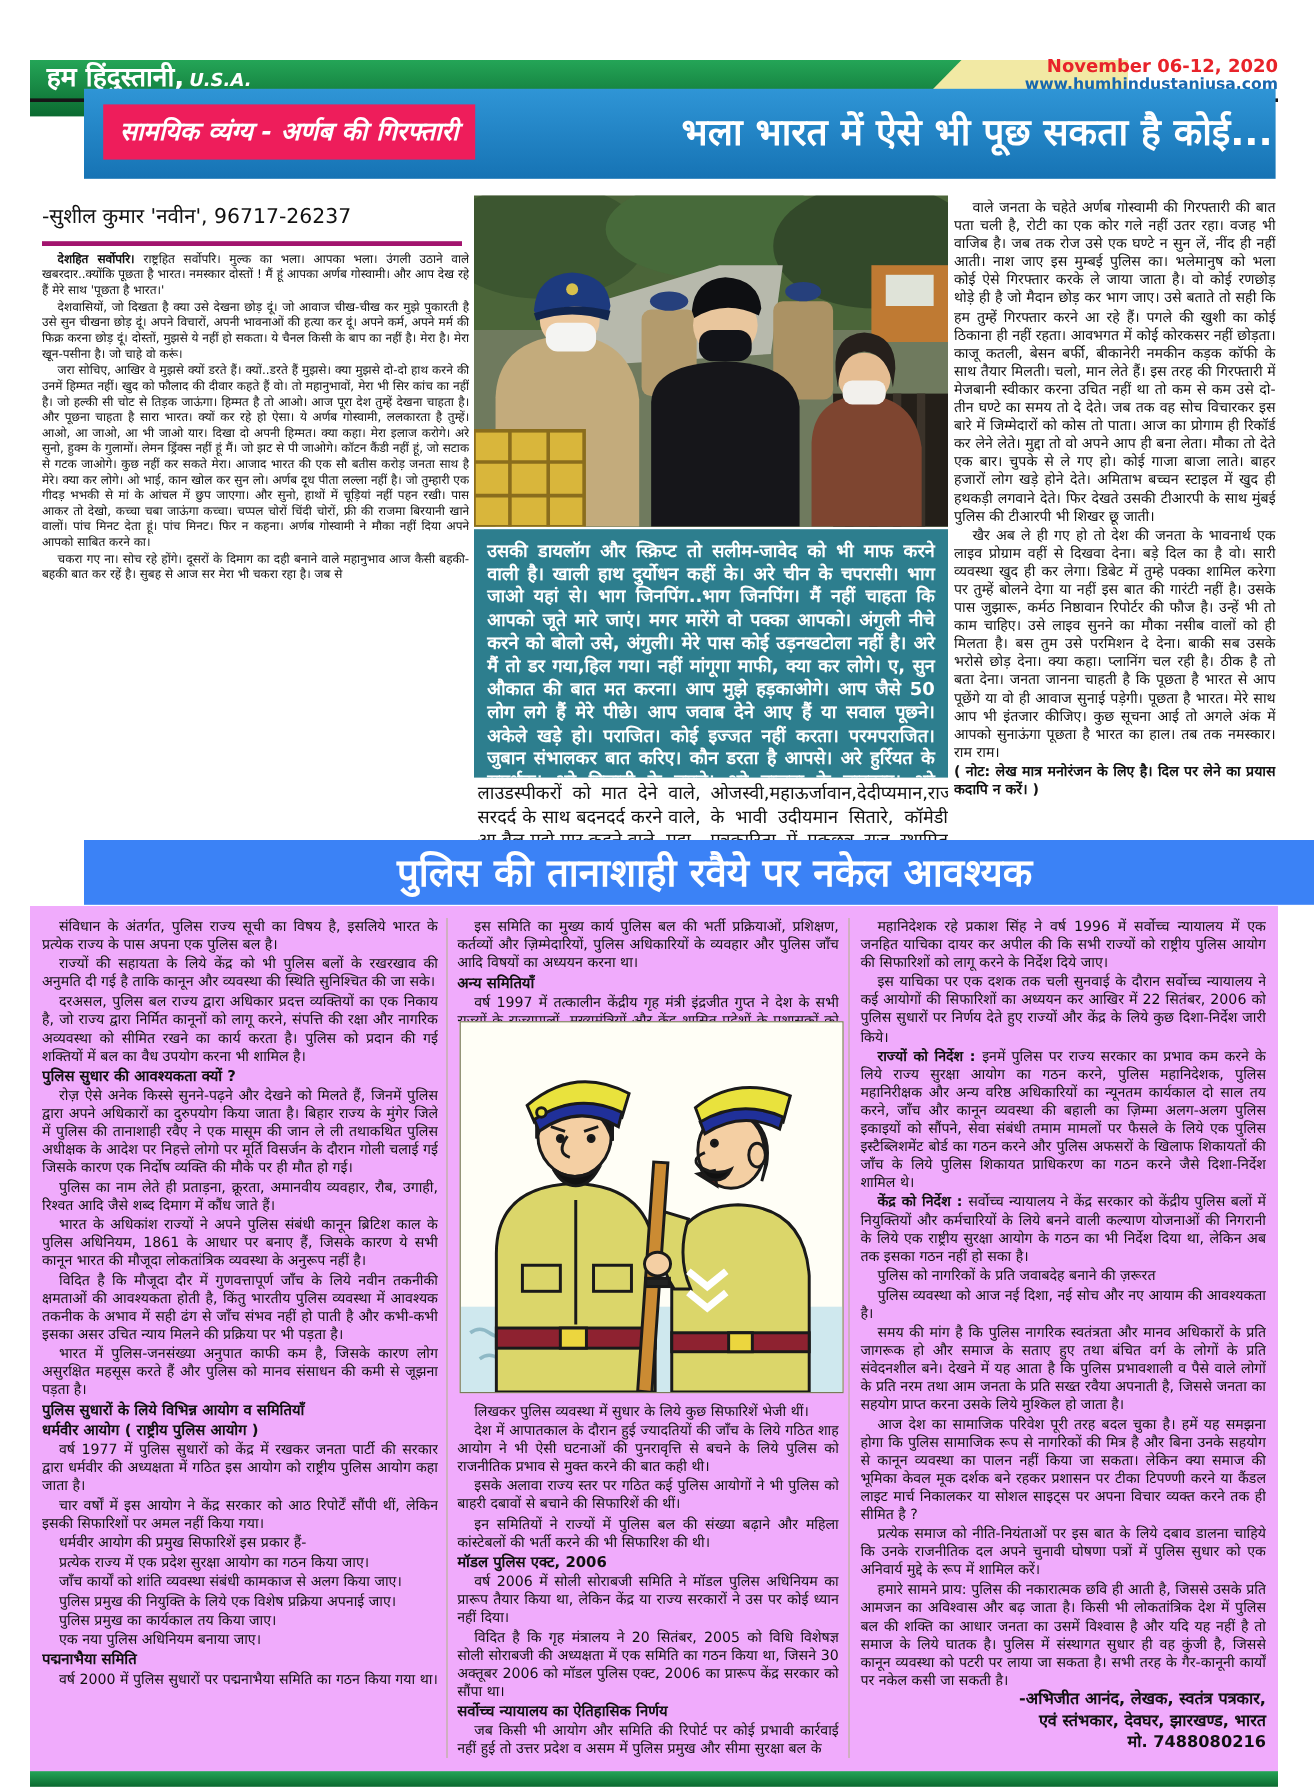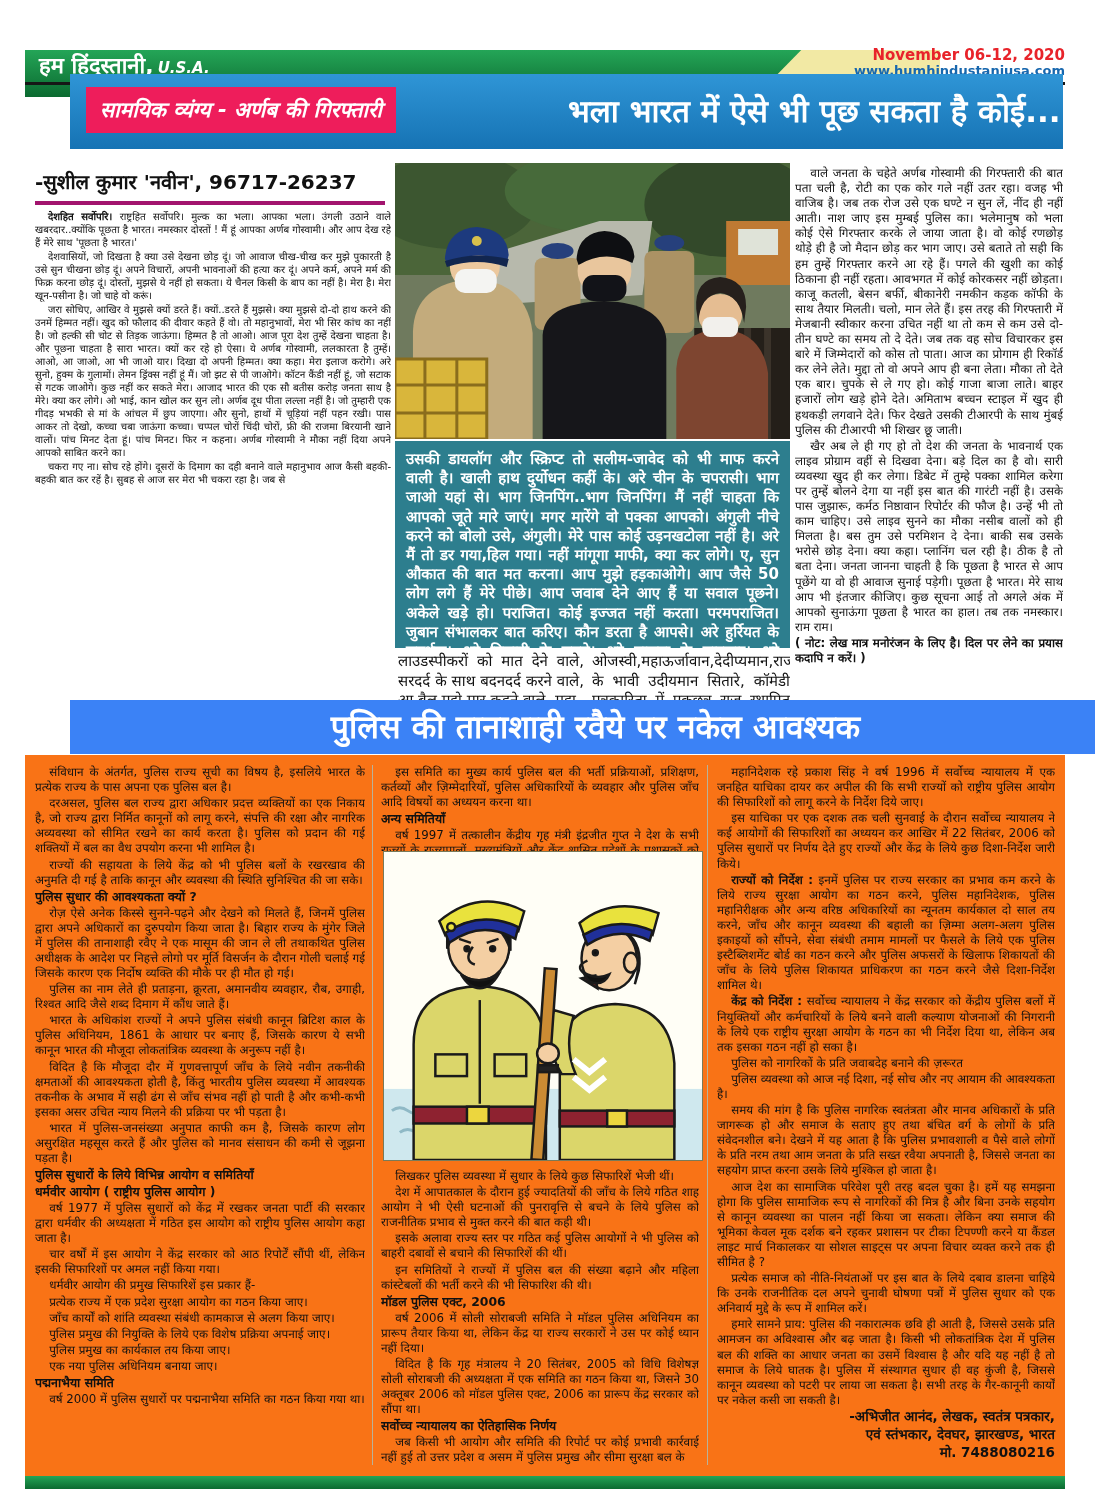--- a/index.html
+++ b/index.html
@@ -22,42 +22,42 @@
 
   
   .a1banner{position:absolute;left:70px;top:74px;width:993px;height:75px;
             background:linear-gradient(180deg,#2f95d6,#1673b4);}
   .kicker{position:absolute;left:16px;top:13px;height:46px;line-height:46px;padding:0 14px;
           background:#ee1d5b;color:#fff;font-weight:bold;font-style:italic;font-size:21px;white-space:nowrap;}
   .headline1{position:absolute;left:498px;top:0;height:75px;line-height:75px;color:#fff;
              font-weight:bold;font-size:31px;white-space:nowrap;}
 
   
-  .byline{position:absolute;left:35px;top:168px;width:356px;font-weight:bold;font-size:20px;}
+  .byline{position:absolute;left:35px;top:168px;width:356px;font-weight:normal;font-size:17px;}
   .byline-rule{position:absolute;left:35px;top:201px;width:350px;height:4px;background:#a2146e;}
   .a1col p{margin:0 0 1px;text-indent:1.3em;text-align:justify;}
   .a1col h4{margin:1px 0;font-size:inherit;text-align:justify;}
   .a1-left{position:absolute;left:35px;top:210px;width:356px;height:494px;overflow:hidden;
            font-size:10px;line-height:1.3;}
   .a1-right{position:absolute;left:795px;top:166px;width:268px;height:546px;overflow:hidden;
             font-size:11.8px;line-height:1.28;}
   .photo{position:absolute;left:395px;top:163px;width:395px;height:276px;overflow:hidden;background:#55663f;}
   .photo svg{display:block;width:100%;height:100%;}
   .quotebox{position:absolute;left:395px;top:441px;width:395px;height:207px;box-sizing:border-box;
             background:#2d7e8e;color:#fff;font-weight:bold;font-size:15px;line-height:1.28;
             padding:9px 11px;text-align:justify;overflow:hidden;}
   .cap{position:absolute;top:652px;height:56px;overflow:hidden;font-size:15px;line-height:1.3;text-align:justify;}
   .cap-left{left:398px;width:186px;}
   .cap-right{left:592px;width:198px;}
 
   
   .a2banner{position:absolute;left:70px;top:700px;width:1051px;height:54px;background:#3b82f6;
             color:#fff;font-weight:bold;font-size:32px;line-height:54px;text-align:center;
             white-space:nowrap;overflow:hidden;}
-  .a2body{position:absolute;left:25px;top:755px;width:1040px;height:722px;background:#f97316;}
+  .a2body{position:absolute;left:25px;top:755px;width:1040px;height:722px;background:#f0abfc;}
   .a2col{position:absolute;overflow:hidden;font-size:11.8px;line-height:1.28;}
   .a2col p{margin:0 0 1px;text-indent:1.2em;text-align:justify;}
   .a2col h4{margin:1px 0;font-size:12.4px;text-align:left;}
   .c1{left:10px;top:10px;width:330px;height:702px;}
   .c2t{left:356px;top:10px;width:318px;height:86px;}
   .c2b{left:356px;top:414px;width:318px;height:298px;}
   .c3{left:692px;top:10px;width:338px;height:640px;}
   .colrule{position:absolute;top:10px;width:1px;height:700px;background:#b9b299;}
   .rule-a{left:347px;} .rule-b{left:682px;}
   .cartoon{position:absolute;left:358px;top:96px;width:320px;height:310px;background:#fffef6;
@@ -153,22 +153,22 @@
       <p>वाले जनता के चहेते अर्णब गोस्वामी की गिरफ्तारी की बात पता चली है, रोटी का एक कोर गले नहीं उतर रहा। वजह भी वाजिब है। जब तक रोज उसे एक घण्टे न सुन लें, नींद ही नहीं आती। नाश जाए इस मुम्बई पुलिस का। भलेमानुष को भला कोई ऐसे गिरफ्तार करके ले जाया जाता है। वो कोई रणछोड़ थोड़े ही है जो मैदान छोड़ कर भाग जाए। उसे बताते तो सही कि हम तुम्हें गिरफ्तार करने आ रहे हैं। पगले की खुशी का कोई ठिकाना ही नहीं रहता। आवभगत में कोई कोरकसर नहीं छोड़ता। काजू कतली, बेसन बर्फी, बीकानेरी नमकीन कड़क कॉफी के साथ तैयार मिलती। चलो, मान लेते हैं। इस तरह की गिरफ्तारी में मेजबानी स्वीकार करना उचित नहीं था तो कम से कम उसे दो-तीन घण्टे का समय तो दे देते। जब तक वह सोच विचारकर इस बारे में जिम्मेदारों को कोस तो पाता। आज का प्रोगाम ही रिकॉर्ड कर लेने लेते। मुद्दा तो वो अपने आप ही बना लेता। मौका तो देते एक बार। चुपके से ले गए हो। कोई गाजा बाजा लाते। बाहर हजारों लोग खड़े होने देते। अमिताभ बच्चन स्टाइल में खुद ही हथकड़ी लगवाने देते। फिर देखते उसकी टीआरपी के साथ मुंबई पुलिस की टीआरपी भी शिखर छू जाती।</p>
       <p>खैर अब ले ही गए हो तो देश की जनता के भावनार्थ एक लाइव प्रोग्राम वहीं से दिखवा देना। बड़े दिल का है वो। सारी व्यवस्था खुद ही कर लेगा। डिबेट में तुम्हे पक्का शामिल करेगा पर तुम्हें बोलने देगा या नहीं इस बात की गारंटी नहीं है। उसके पास जुझारू, कर्मठ निष्ठावान रिपोर्टर की फौज है। उन्हें भी तो काम चाहिए। उसे लाइव सुनने का मौका नसीब वालों को ही मिलता है। बस तुम उसे परमिशन दे देना। बाकी सब उसके भरोसे छोड़ देना। क्या कहा। प्लानिंग चल रही है। ठीक है तो बता देना। जनता जानना चाहती है कि पूछता है भारत से आप पूछेंगे या वो ही आवाज सुनाई पड़ेगी। पूछता है भारत। मेरे साथ आप भी इंतजार कीजिए। कुछ सूचना आई तो अगले अंक में आपको सुनाऊंगा पूछता है भारत का हाल। तब तक नमस्कार। राम राम।</p>
       <h4>( नोट: लेख मात्र मनोरंजन के लिए है। दिल पर लेने का प्रयास कदापि न करें। )</h4>
     </div>
 
   <section class="a2banner"><span>पुलिस की तानाशाही रवैये पर नकेल आवश्यक</span></section>
 
   <section class="a2body">
     <div class="a2col c1">
         <p>संविधान के अंतर्गत, पुलिस राज्य सूची का विषय है, इसलिये भारत के प्रत्येक राज्य के पास अपना एक पुलिस बल है।</p>
+        <p>राज्यों की सहायता के लिये केंद्र को भी पुलिस बलों के रखरखाव की अनुमति दी गई है ताकि कानून और व्यवस्था की स्थिति सुनिश्चित की जा सके।</p>
         <p>दरअसल, पुलिस बल राज्य द्वारा अधिकार प्रदत्त व्यक्तियों का एक निकाय है, जो राज्य द्वारा निर्मित कानूनों को लागू करने, संपत्ति की रक्षा और नागरिक अव्यवस्था को सीमित रखने का कार्य करता है। पुलिस को प्रदान की गई शक्तियों में बल का वैध उपयोग करना भी शामिल है।</p>
-        <p>राज्यों की सहायता के लिये केंद्र को भी पुलिस बलों के रखरखाव की अनुमति दी गई है ताकि कानून और व्यवस्था की स्थिति सुनिश्चित की जा सके।</p>
         <h4>पुलिस सुधार की आवश्यकता क्यों ?</h4>
         <p>रोज़ ऐसे अनेक किस्से सुनने-पढ़ने और देखने को मिलते हैं, जिनमें पुलिस द्वारा अपने अधिकारों का दुरुपयोग किया जाता है। बिहार राज्य के मुंगेर जिले में पुलिस की तानाशाही रवैए ने एक मासूम की जान ले ली तथाकथित पुलिस अधीक्षक के आदेश पर निहत्ते लोगो पर मूर्ति विसर्जन के दौरान गोली चलाई गई जिसके कारण एक निर्दोष व्यक्ति की मौके पर ही मौत हो गई।</p>
         <p>पुलिस का नाम लेते ही प्रताड़ना, क्रूरता, अमानवीय व्यवहार, रौब, उगाही, रिश्वत आदि जैसे शब्द दिमाग में कौंध जाते हैं।</p>
         <p>भारत के अधिकांश राज्यों ने अपने पुलिस संबंधी कानून ब्रिटिश काल के पुलिस अधिनियम, 1861 के आधार पर बनाए हैं, जिसके कारण ये सभी कानून भारत की मौजूदा लोकतांत्रिक व्यवस्था के अनुरूप नहीं है।</p>
         <p>विदित है कि मौजूदा दौर में गुणवत्तापूर्ण जाँच के लिये नवीन तकनीकी क्षमताओं की आवश्यकता होती है, किंतु भारतीय पुलिस व्यवस्था में आवश्यक तकनीक के अभाव में सही ढंग से जाँच संभव नहीं हो पाती है और कभी-कभी इसका असर उचित न्याय मिलने की प्रक्रिया पर भी पड़ता है।</p>
         <p>भारत में पुलिस-जनसंख्या अनुपात काफी कम है, जिसके कारण लोग असुरक्षित महसूस करते हैं और पुलिस को मानव संसाधन की कमी से जूझना पड़ता है।</p>
         <h4>पुलिस सुधारों के लिये विभिन्न आयोग व समितियाँ</h4>
         <h4>धर्मवीर आयोग ( राष्ट्रीय पुलिस आयोग )</h4>
         <p>वर्ष 1977 में पुलिस सुधारों को केंद्र में रखकर जनता पार्टी की सरकार द्वारा धर्मवीर की अध्यक्षता में गठित इस आयोग को राष्ट्रीय पुलिस आयोग कहा जाता है।</p>
         <p>चार वर्षों में इस आयोग ने केंद्र सरकार को आठ रिपोर्टें सौंपी थीं, लेकिन इसकी सिफारिशों पर अमल नहीं किया गया।</p>

